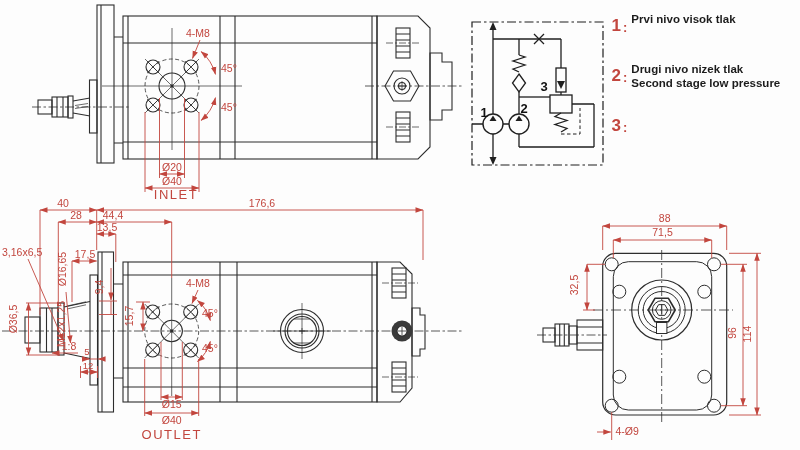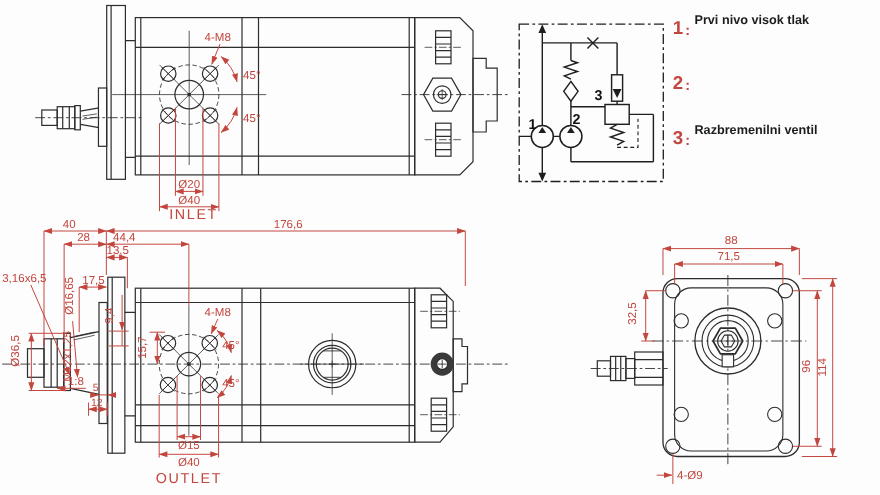--- a/index.html
+++ b/index.html
@@ -140,26 +140,29 @@
     <div class="leg-item" style="top:1px;">
       <span class="leg-num">1</span>
       <span class="leg-colon">:</span>
       <div class="leg-lines">
         <div class="leg-sl">Prvi nivo visok tlak</div>
       </div>
     </div>
     <div class="leg-item" style="top:51px;">
       <span class="leg-num">2</span>
       <span class="leg-colon">:</span>
+      <div class="leg-lines">
+        <div class="leg-sl">Drugi nivo nizek tlak</div>
+        <div class="leg-en">Second stage low pressure</div>
+      </div>
     </div>
     <div class="leg-item" style="top:101px;">
       <span class="leg-num">3</span>
       <span class="leg-colon">:</span>
       <div class="leg-lines">
-        <div class="leg-sl">Razbremenilni ventil</div>
       </div>
     </div>
   </div>
 
   <svg id="bottom-view" width="530" height="254" viewBox="0 0 530 254">
     <defs>
       <marker id="bvA" viewBox="0 0 10 8" refX="9.5" refY="4" markerWidth="9" markerHeight="7" orient="auto-start-reverse">
         <path d="M0,0.5 L10,4 L0,7.5 Z" fill="#c2463e"></path>
       </marker>
     </defs>

